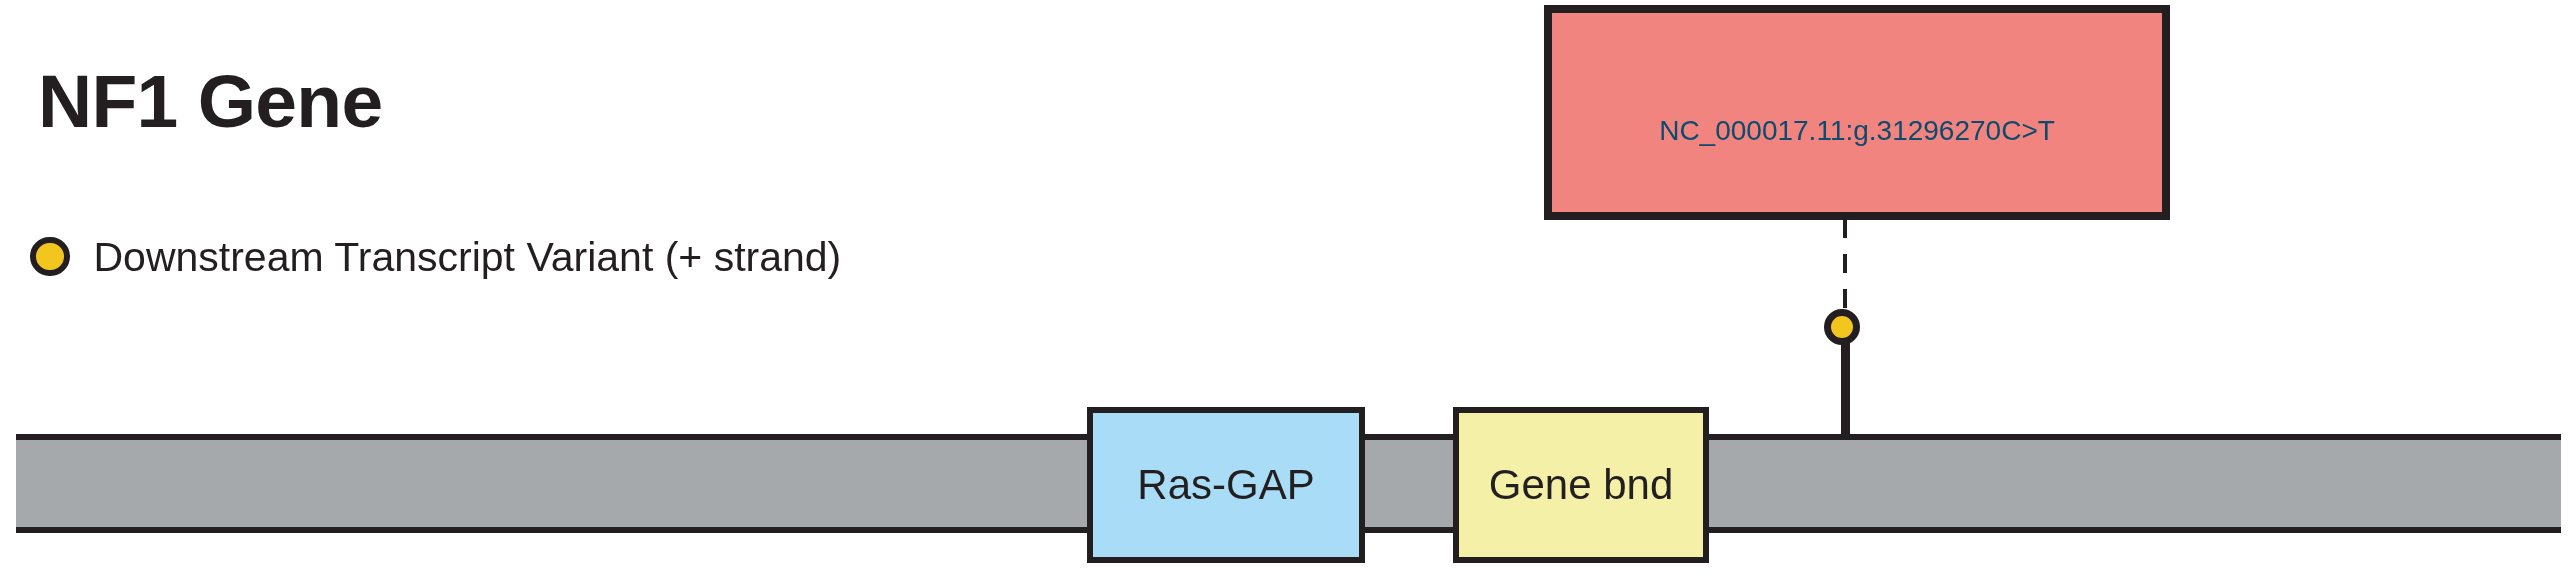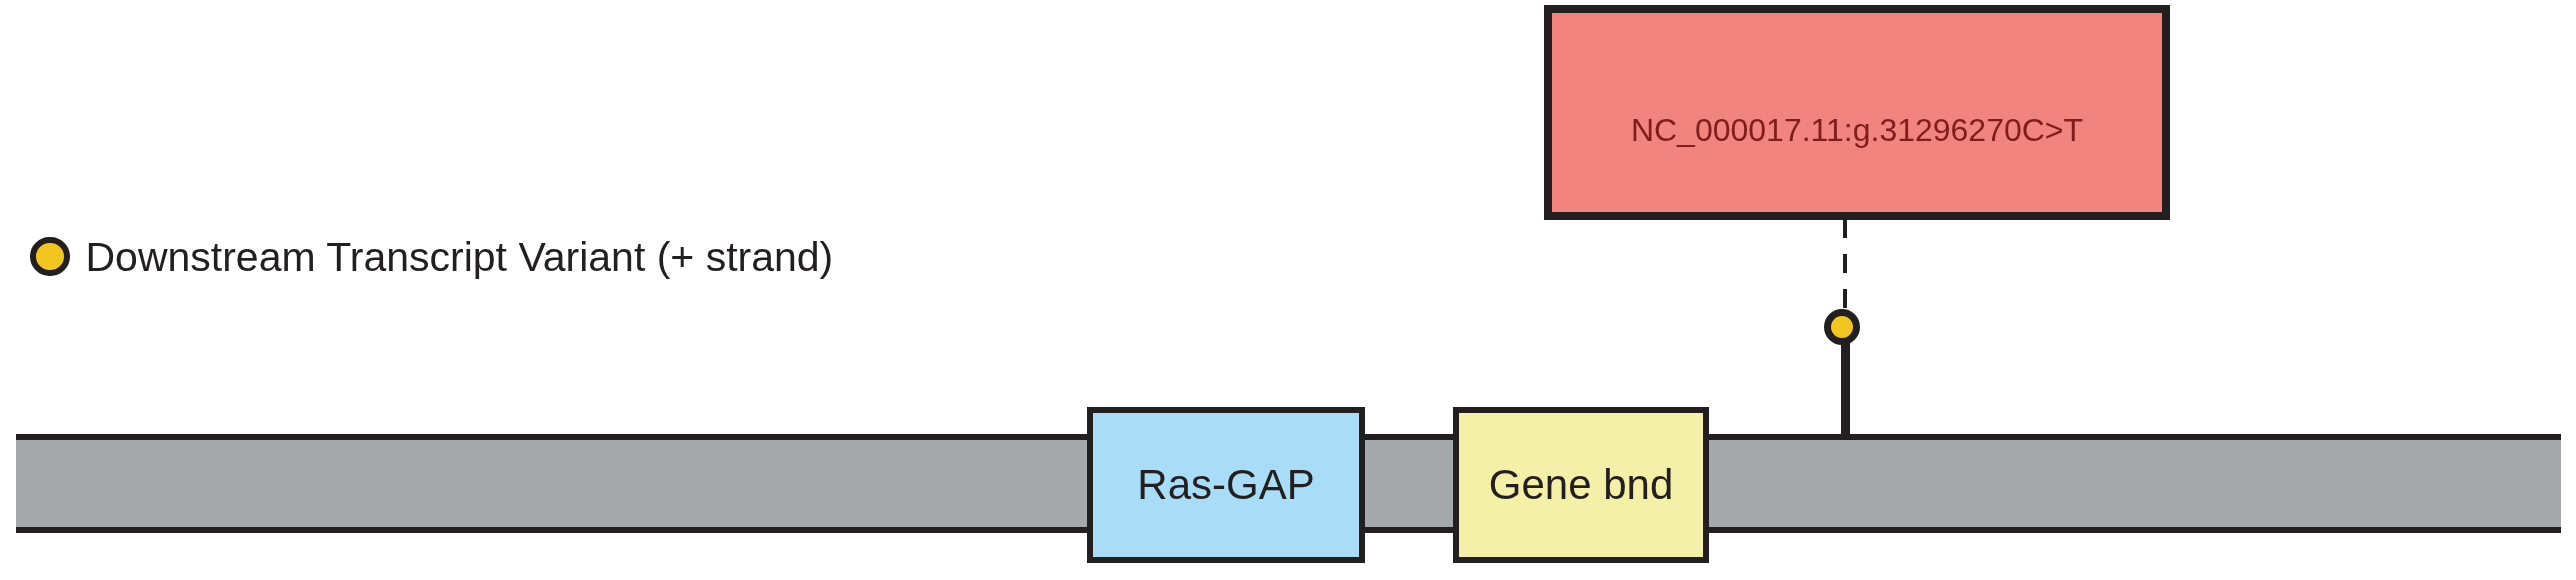--- a/index.html
+++ b/index.html
@@ -31,21 +31,21 @@
     white-space: nowrap;
   }
 
   
   #legend {
     position: absolute;
     left: 30px;
     top: 236px;
     display: flex;
     align-items: center;
-    gap: 16px;
+    gap: 24px;
     white-space: nowrap;
   }
   #legend-swatch {
     width: 27.5px;
     height: 27.5px;
     border-radius: 50%;
     background: #f2c51f;
     border: 6.5px solid #231f20;
     box-sizing: content-box;
     flex: 0 0 auto;
@@ -147,32 +147,33 @@
     background: #f1847e;
     border: 8px solid #231f20;
     box-sizing: border-box;
     display: flex;
     flex-direction: column;
     align-items: center;
     justify-content: center;
     gap: 7.2px;
   }
   #variant-hgvs, #variant-rsid {
-    font-size: 32px;
-    color: #7f1d1d;
+    font-size: 28px;
+    color: #0c4a6e;
     line-height: 1.12;
     white-space: nowrap;
     margin-top: 37px;
   }
 </style>
 </head>
 <body>
 
 <div id="canvas">
 
+  <div id="gene-title">NF1 Gene</div>
 
   <div id="legend">
     <span id="legend-swatch"></span>
     <span id="legend-label">Downstream Transcript Variant (+ strand)</span>
   </div>
 
   <div id="gene-bar"></div>
 
   <div id="domain-ras-gap" class="domain-box">
     <span>Ras-GAP</span>

